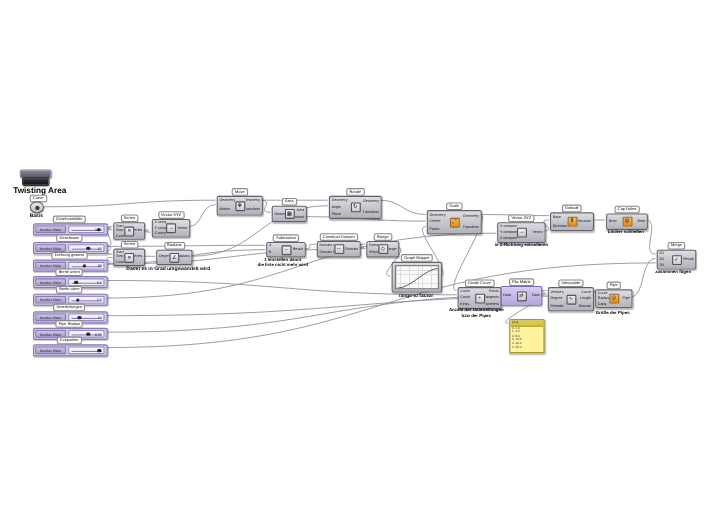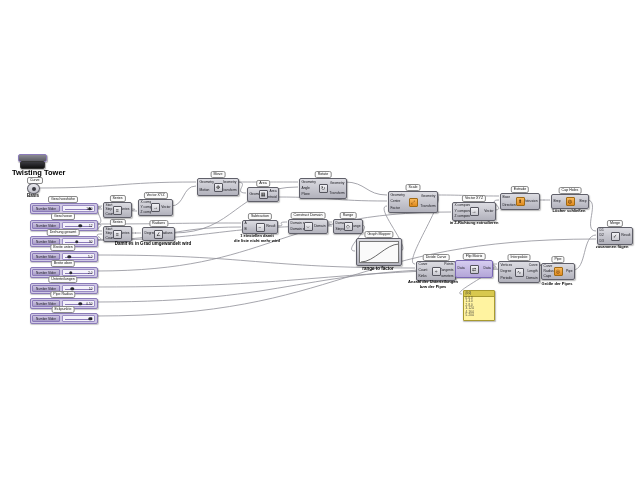--- a/index.html
+++ b/index.html
@@ -91,21 +91,21 @@
       <path d="M454,265 C468,265 441,267 455,267" fill="none" stroke="#8f8f98" stroke-width="0.8"></path>
       <path d="M491,267 C505,267 483,264 497,264" fill="none" stroke="#8f8f98" stroke-width="0.8"></path>
       <path d="M491,267 C505.5,267 447.5,294 462,294" fill="none" stroke="#8f8f98" stroke-width="0.8"></path>
       <path d="M538,265 C552,265 526,266 540,266" fill="none" stroke="#8f8f98" stroke-width="0.8"></path>
       <path d="M573,270 C587,270 582,235 596,235" fill="none" stroke="#8f8f98" stroke-width="0.8"></path>
     </svg>
 
   <div class="widgetbar" style="left:18px;top:154px;width:27px;height:6px;background:linear-gradient(#8a8a92,#5a5a62);border:0.5px solid #8a7ab8;"></div>
   <div class="widgetbar" style="left:20px;top:161px;width:23px;height:6px;background:linear-gradient(#3a3a40,#111);border:0.5px solid #333;"></div>
 
-  <div class="title" style="left:12px;top:168px;">Twisting Tower</div>
+  <div class="title" style="left:12px;top:168px;">Twisting Area</div>
 
   <div class="tag" style="position:absolute;left:27px;top:177px;transform:none;">Curve</div>
   <div class="param-circ" style="left:27px;top:183px;">
       <i></i>
     </div>
   <div class="bname" style="left:33px;top:193px;">Basis</div>
 <div class="node" style="left: 103px; top: 202px; width: 27px; height: 14px;">
       <div class="tag">Series</div>
       <div class="ports in">
         <span>Start</span>

